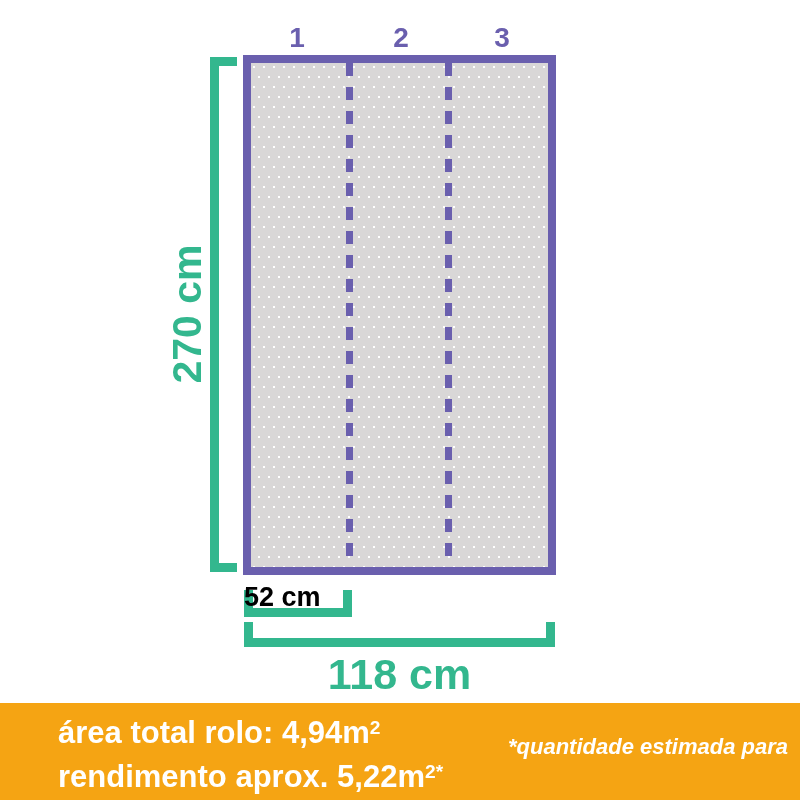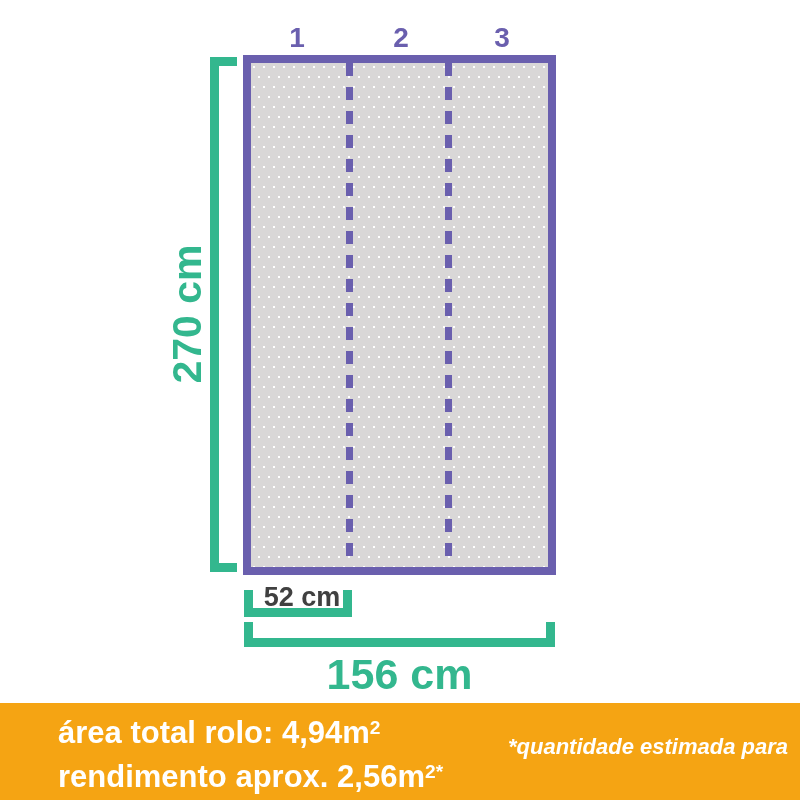--- a/index.html
+++ b/index.html
@@ -95,24 +95,24 @@
     box-sizing: border-box;
     border-left: 9px solid #33B78E;
     border-right: 9px solid #33B78E;
     border-bottom: 9px solid #33B78E;
   }
   .strip-width-label {
     position: absolute;
     left: 244px;
     top: 582px;
     width: 116px;
-    text-align: center;
+    text-align: left;
     font-size: 27px;
     font-weight: bold;
-    color: #404040;
+    color: #000000;
     white-space: nowrap;
   }
   .total-bracket {
     position: absolute;
     left: 244px;
     top: 622px;
     width: 311px;
     height: 25px;
     box-sizing: border-box;
     border-left: 9px solid #33B78E;
@@ -183,29 +183,29 @@
     <div class="cut-line cut-line-2"></div>
   </div>
 
   <div class="height-bracket"></div>
   <div class="height-label">270 cm</div>
 
   <div class="strip-bracket"></div>
   <div class="strip-width-label">52 cm</div>
 
   <div class="total-bracket"></div>
-  <div class="total-width-label">156 cm</div>
+  <div class="total-width-label">118 cm</div>
 
   <div class="footer">
     <div class="footer-lines">
       <div class="footer-line">
         <span>área total rolo: 4,94m</span><sup>2</sup>
       </div>
       <div class="footer-line">
-        <span>rendimento aprox. 2,56m</span><sup>2*</sup>
+        <span>rendimento aprox. 5,22m</span><sup>2*</sup>
       </div>
     </div>
     <div class="footer-note">
       <div>*quantidade estimada para</div>
     </div>
   </div>
 
 </div>
 
 </body></html>

